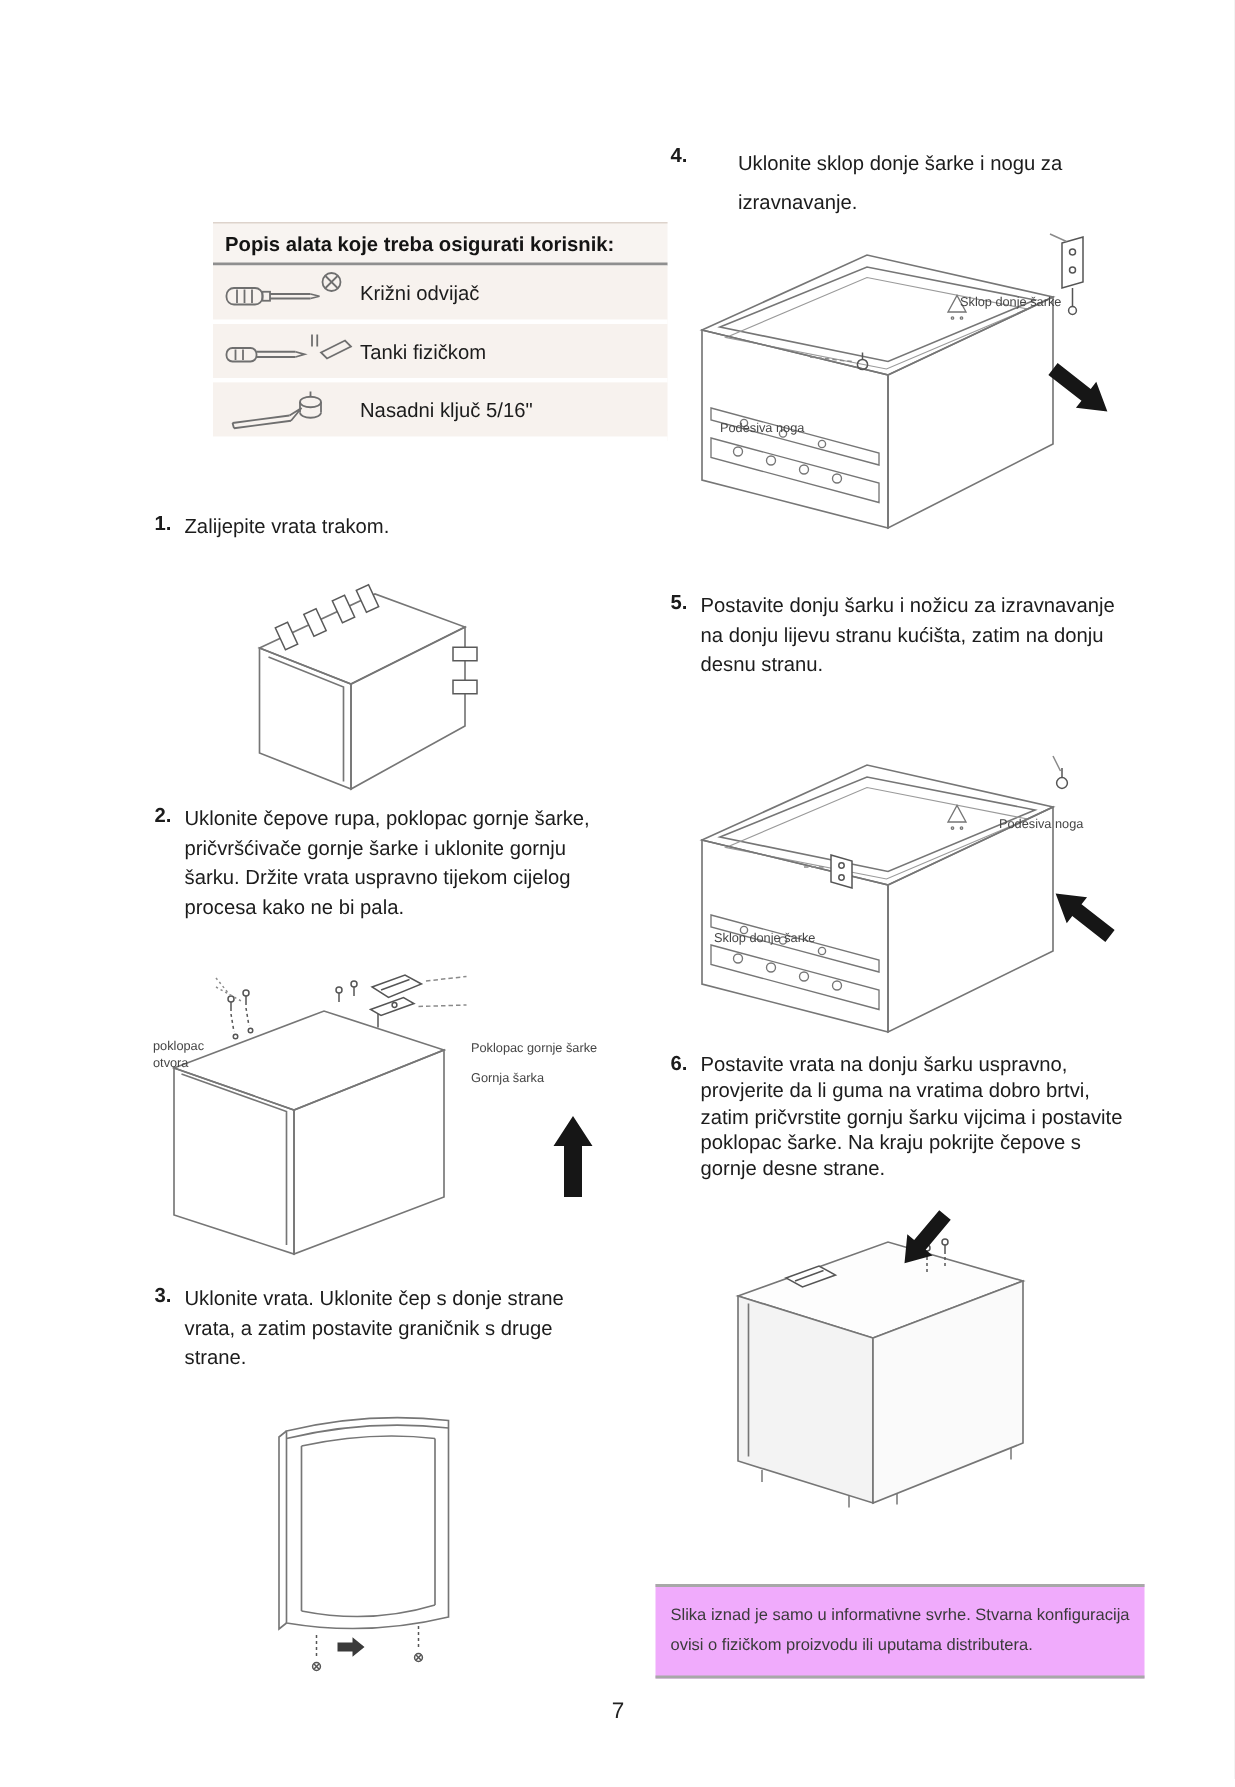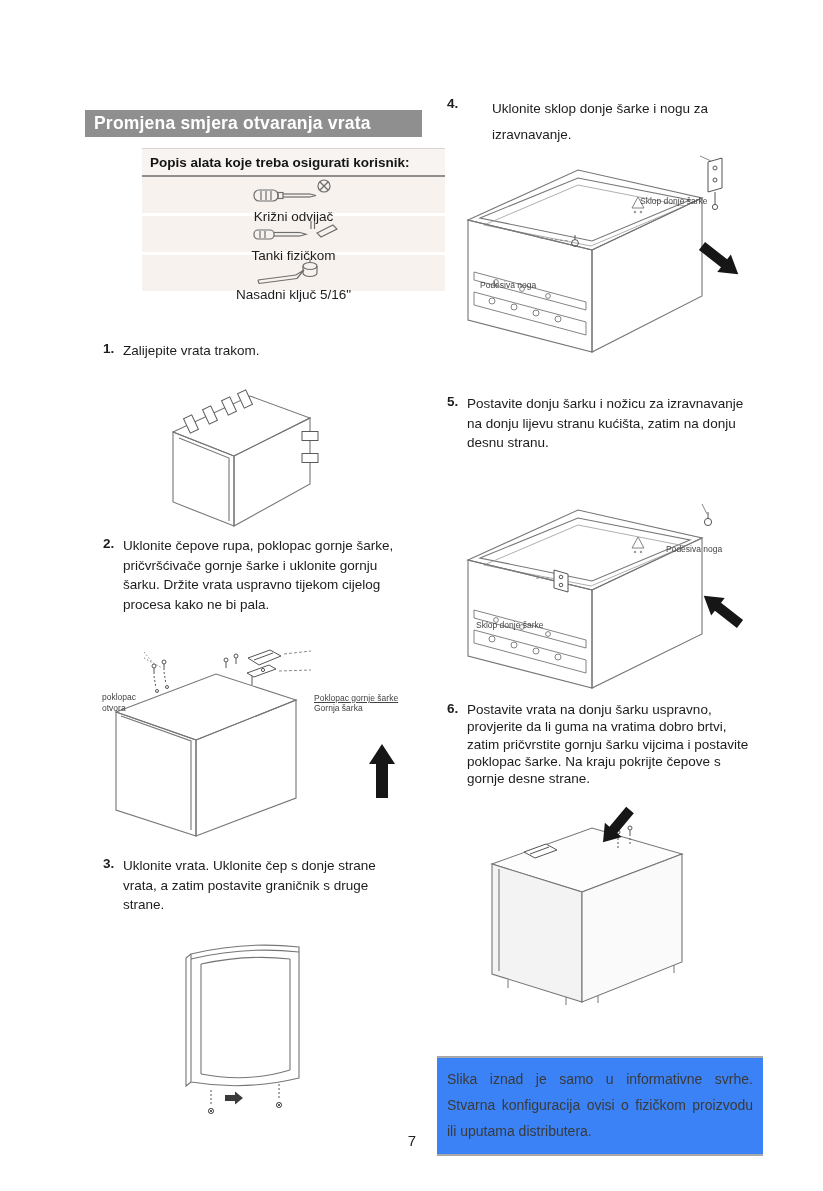--- a/index.html
+++ b/index.html
@@ -6,50 +6,47 @@
   .page{position:relative;width:823px;height:1191px;margin:0 auto;background:#ffffff;
         font-family:"Liberation Sans", sans-serif;color:#1c1c1c;overflow:hidden;}
 
   .title-banner{position:absolute;left:85px;top:110px;width:337px;height:27px;
         background:#8f8f8f;color:#ffffff;font-size:17.5px;font-weight:bold;
         line-height:27px;padding-left:9px;box-sizing:border-box;letter-spacing:.2px;}
 
   .tools-table{position:absolute;left:103px;top:148px;width:303px;padding-left:39px;}
   .tools-header{font-weight:bold;font-size:13.5px;padding:6px 8px 5px;background:#f8f4f1;
         border-top:1px solid #ddd3cc;border-bottom:2px solid #8f8f8f;color:#141414;}
-  .tool-row{display:flex;align-items:center;background:#f7f2ee;border-bottom:3px solid #ffffff;height:36px;flex-direction:column;}
+  .tool-row{display:flex;align-items:center;background:#f7f2ee;border-bottom:3px solid #ffffff;height:36px;}
   .tool-icon-cell{width:98px;display:flex;justify-content:center;align-items:center;flex:none;}
   .tool-icon-cell svg{display:block;}
   .tool-label{font-size:13.5px;color:#1c1c1c;}
 
   .step{position:absolute;display:flex;gap:5px;font-size:13.5px;}
   .step .num{font-weight:bold;flex:none;min-width:15px;}
   .step .txt{line-height:1.45;}
   .step.loose .txt{line-height:1.95;margin-left:25px;}
   .step.tight .txt{line-height:1.28;}
 
   .figure{position:absolute;}
   .figure svg{display:block;width:100%;height:100%;}
   .fig-label{position:absolute;font-size:8.5px;color:#444;line-height:1.25;margin-top:48px;}
   .nowrap{white-space:nowrap;}
 
   .note{position:absolute;left:437px;top:1056px;width:306px;padding:9px 10px;
         border-top:2px solid #a8a8a8;border-bottom:2px solid #a8a8a8;
-        font-size:14px;color:#3a3a3a;text-align:justify;line-height:1.85;background:#3b82f6;}
+        font-size:11px;color:#3a3a3a;text-align:justify;line-height:1.85;background:#f0abfc;}
   .page-number{position:absolute;left:398px;top:1132px;width:28px;text-align:center;
         font-size:15px;color:#222;}
 </style>
 </head>
 <body>
 
 <div class="page">
 
-  <div class="title-banner">
-    <span>Promjena smjera otvaranja vrata</span>
-  </div>
 
   <div class="tools-table">
     <div class="tools-header">Popis alata koje treba osigurati korisnik:</div>
 
     <div class="tool-row">
       <div class="tool-icon-cell">
         <svg width="88" height="32" viewBox="0 0 88 32">
           <g stroke="#6f6f6f" fill="none" stroke-width="1.2">
             <rect x="4" y="13" width="24" height="11" rx="5"></rect>
             <line x1="11" y1="14" x2="11" y2="23"></line>
@@ -168,22 +165,22 @@
       </g>
       <g stroke="#8a8a8a" fill="none" stroke-width="1">
         <line x1="186" y1="14" x2="213" y2="11" stroke-dasharray="3 2"></line>
         <line x1="181" y1="31" x2="213" y2="30" stroke-dasharray="3 2"></line>
         <line x1="46" y1="12" x2="55" y2="23" stroke-dasharray="1.5 2"></line>
         <line x1="46" y1="18" x2="64" y2="28" stroke-dasharray="1.5 2"></line>
       </g>
       <polygon points="0,-6 34,-6 34,-13 54,0 34,13 34,6 0,6" transform="translate(284,158) rotate(-90)" fill="#161616"></polygon>
     </svg>
     <div class="fig-label" style="left:4px;top:4px;width:44px;">poklopac otvora</div>
-    <div class="fig-label nowrap" style="left:216px;top:5px;text-decoration:underline;">Poklopac gornje šarke</div>
-    <div class="fig-label nowrap" style="left:216px;top:15px;">Gornja šarka</div>
+    <div class="fig-label nowrap" style="left:216px;top:5px;">Poklopac gornje šarke</div>
+    <div class="fig-label nowrap" style="left:216px;top:25px;">Gornja šarka</div>
   </div>
 
   <div class="step" style="left:103px;top:856px;width:300px;">
     <span class="num">3.</span>
     <div class="txt">Uklonite vrata. Uklonite čep s donje strane vrata, a zatim postavite graničnik s druge strane.</div>
   </div>
 
   <div class="figure" style="left:163px;top:930px;width:150px;height:198px;">
     <svg viewBox="0 0 150 198">
       <g stroke="#767676" fill="none" stroke-width="1.1">

